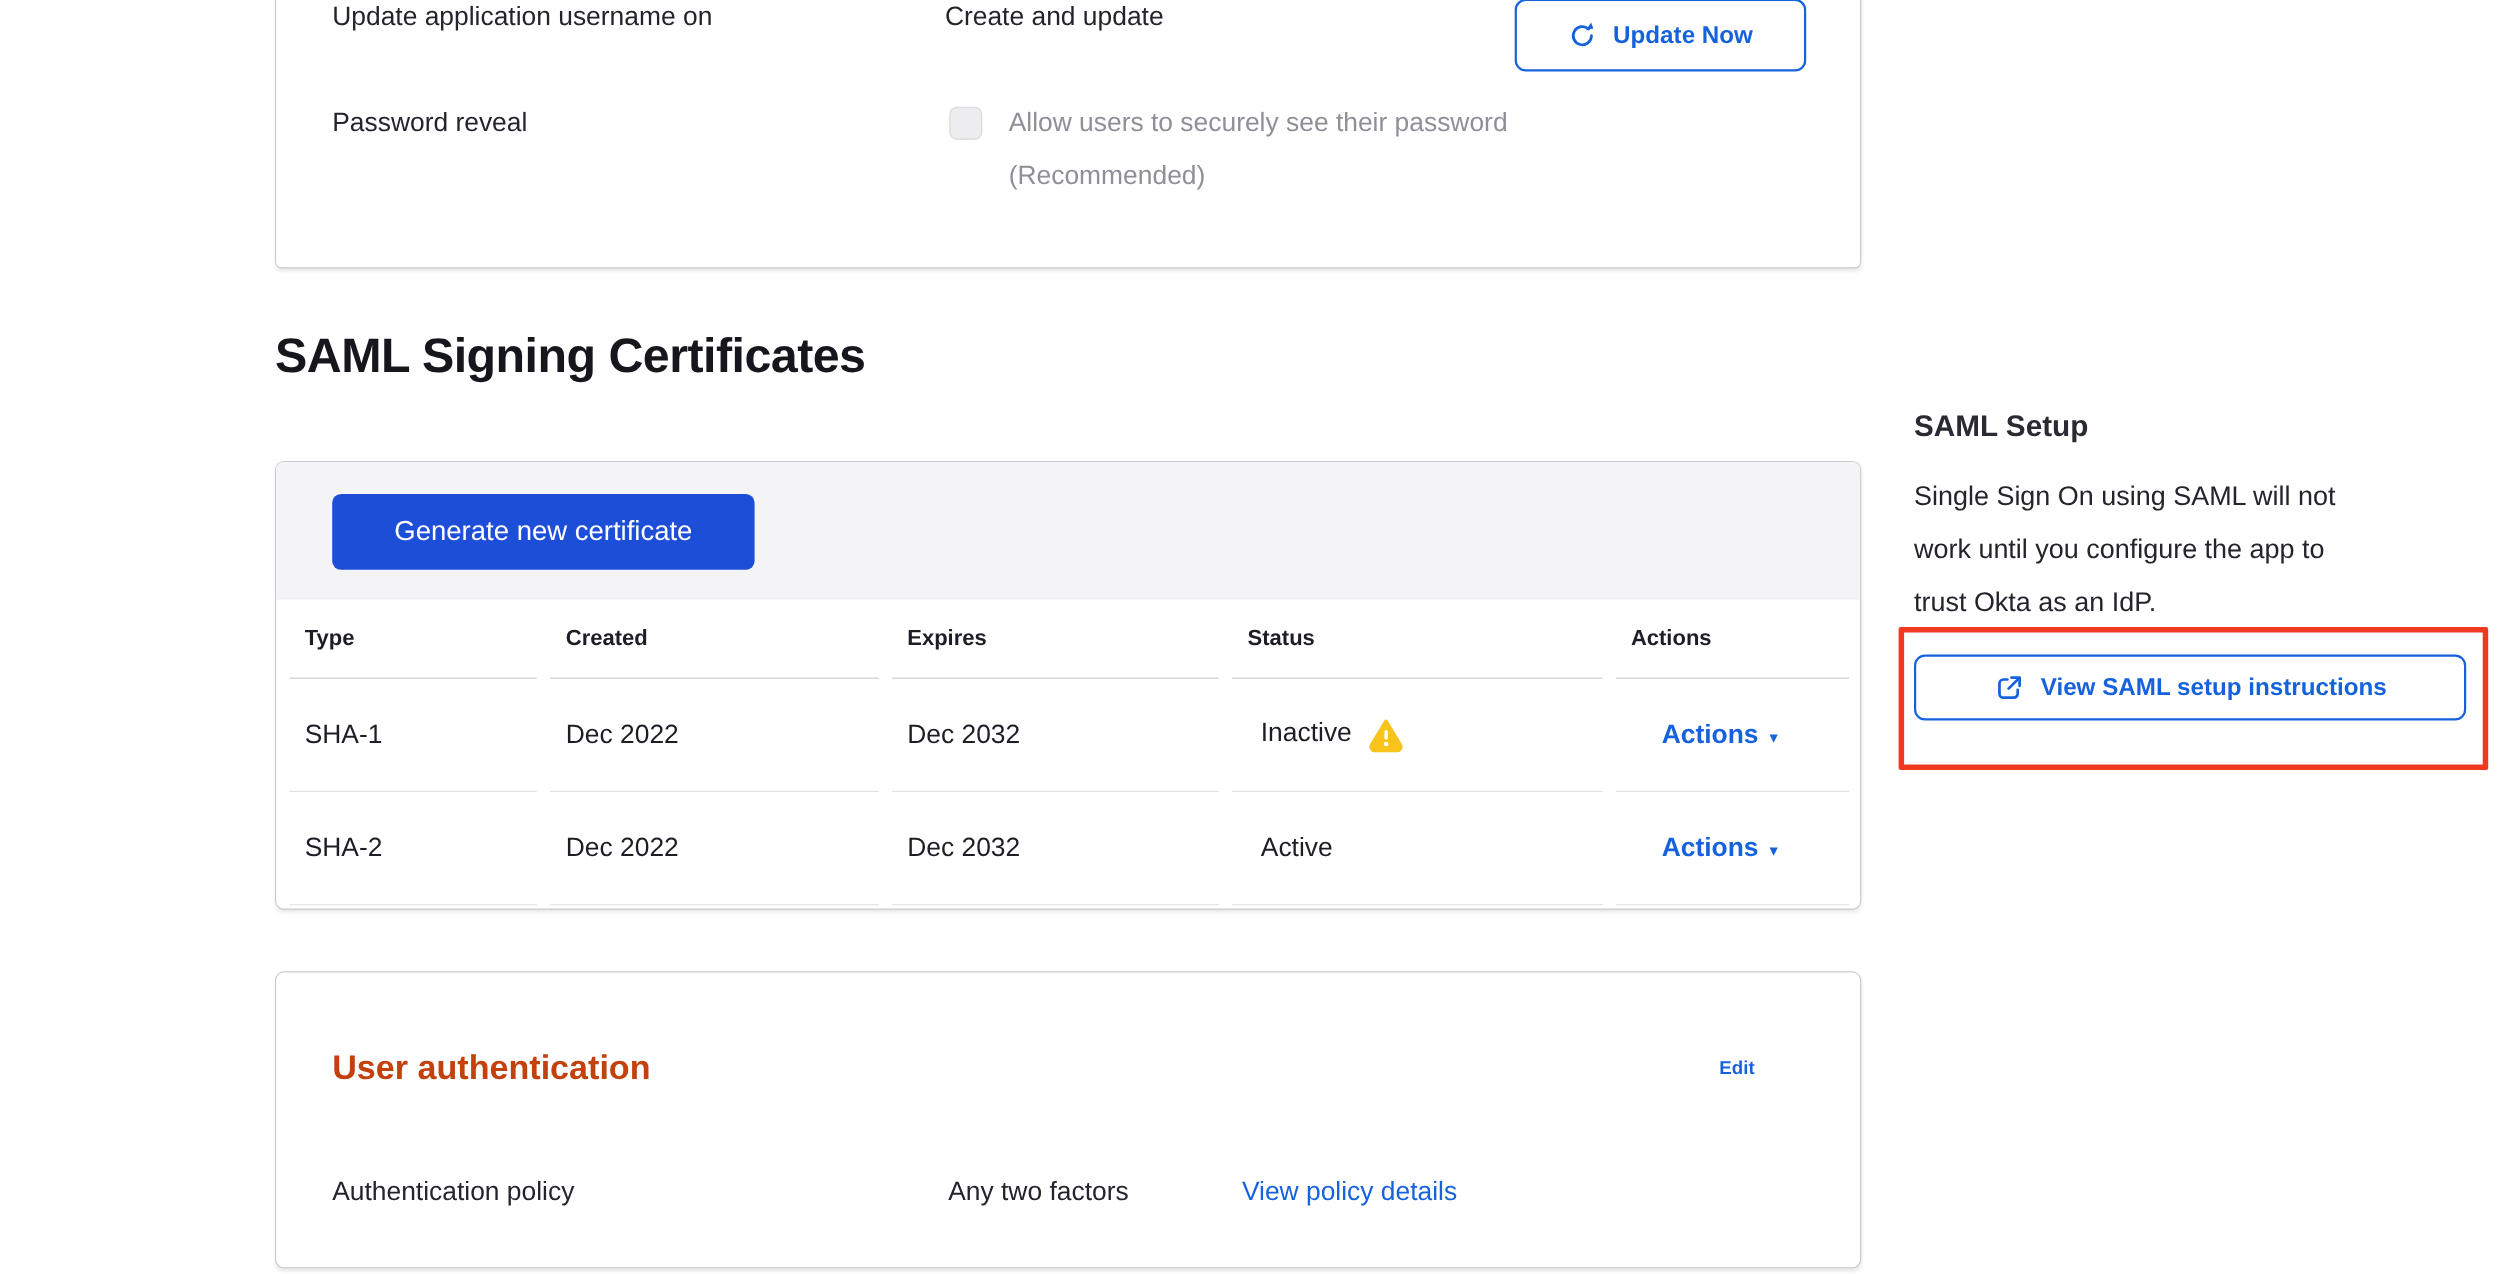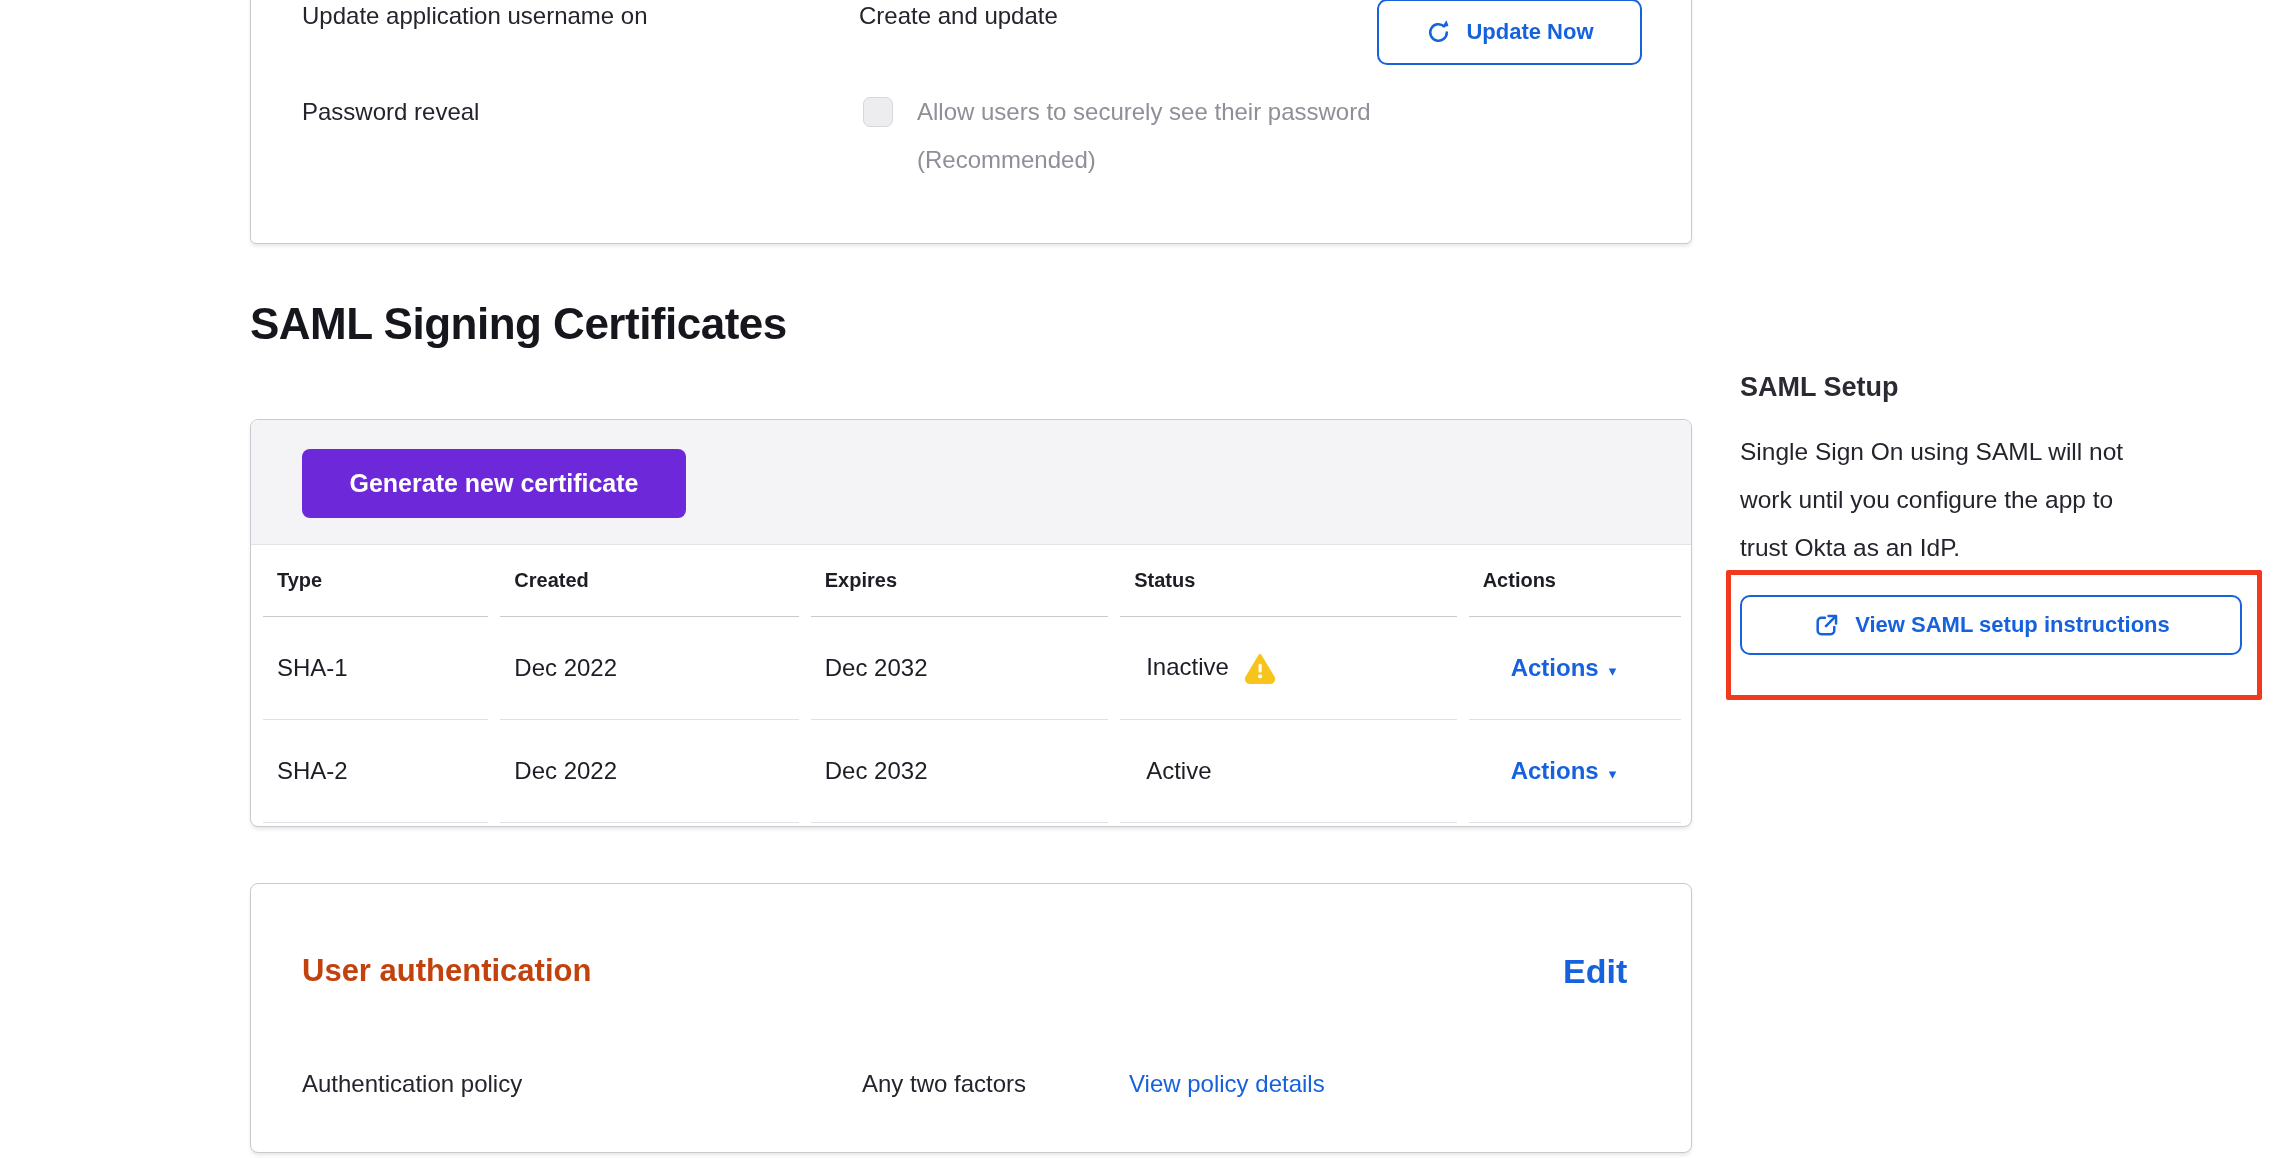--- a/index.html
+++ b/index.html
@@ -35,21 +35,21 @@
   
   #h1-certs{position:absolute;left:250px;top:298px;font-size:44px;line-height:52px;
     font-weight:700;color:#16161d;letter-spacing:-0.5px;margin:0;}
 
   
   #card-certs{left:250px;top:419px;width:1442px;height:408px;}
   #certs-header-band{position:absolute;left:0;top:0;right:0;height:124px;background:#f4f4f6;
     border-bottom:1px solid #e3e3e7;border-radius:7px 7px 0 0;}
   .btn-primary{
     position:absolute;display:flex;align-items:center;justify-content:center;
-    background:#6d28d9;border:none;border-radius:8px;color:#fff;font-weight:700;font-size:25px;
+    background:#1d4ed8;border:none;border-radius:8px;color:#fff;font-weight:400;font-size:25px;
     cursor:pointer;font-family:"Liberation Sans","DejaVu Sans",sans-serif;
   }
   #btn-generate{left:51px;top:29px;width:384px;height:69px;}
   #cert-table{position:absolute;left:0;top:124px;width:1442px;border-collapse:separate;
     border-spacing:12px 0;table-layout:fixed;}
   #cert-table th{font-size:20px;font-weight:700;color:#1d1d26;text-align:left;height:72px;
     padding:0 0 0 14px;border-bottom:1px solid #c9c9cf;}
   #cert-table td{font-size:24px;color:#1d1d26;height:102px;padding:0 0 0 14px;
     border-bottom:1px solid #e1e1e5;}
   #cert-table tr.last td{border-bottom:1px solid #e1e1e5;}
@@ -58,21 +58,21 @@
   .status-cell{display:flex;align-items:flex-start;gap:14px;margin-left:12px;}
   .warn-icon{width:34px;height:31px;display:inline-flex;}
   .actions-link{display:inline-flex;align-items:center;gap:10px;margin-left:28px;
     color:#1662dd;font-weight:700;font-size:24px;cursor:pointer;text-decoration:none;}
   .chev{font-size:15px;line-height:1;position:relative;top:2px;}
 
   
   #card-auth{left:250px;top:883px;width:1442px;height:270px;}
   #auth-heading{position:absolute;left:51px;top:66px;height:42px;display:flex;align-items:center;
     font-size:31px;font-weight:700;color:#c2410c;margin:0;}
-  #auth-edit{left:1312px;top:72px;height:30px;font-size:34px;font-weight:700;cursor:pointer;text-decoration:none;}
+  #auth-edit{left:1312px;top:72px;height:30px;font-size:17px;font-weight:700;cursor:pointer;text-decoration:none;}
   #auth-policy-label{left:51px;top:185px;height:30px;}
   #auth-policy-value{left:611px;top:185px;height:30px;}
   #auth-policy-link{left:878px;top:185px;height:30px;font-size:24px;cursor:pointer;text-decoration:none;}
 
   
   #setup-heading{position:absolute;left:1740px;top:372px;font-size:27px;font-weight:700;
     color:#2a2a33;margin:0;}
   #setup-desc{position:absolute;left:1740px;top:428px;width:510px;font-size:24.5px;
     line-height:48px;color:#24242d;}
   #btn-view-setup{left:1740px;top:595px;width:502px;height:60px;}

